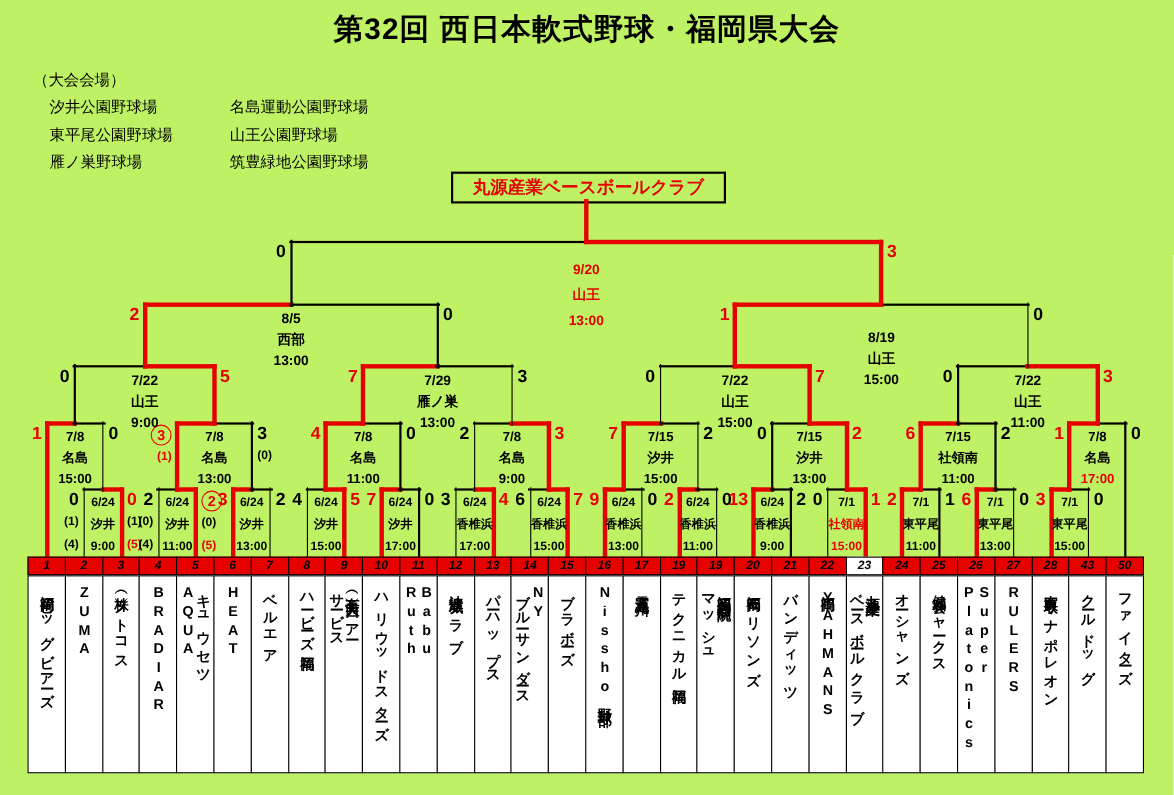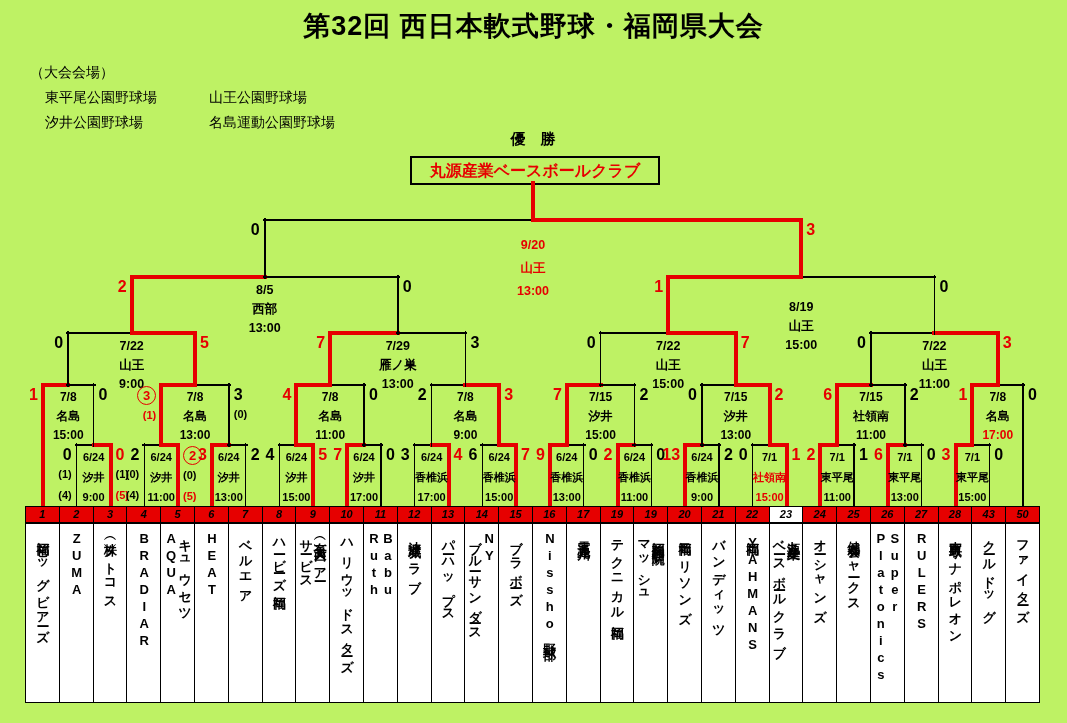--- a/index.html
+++ b/index.html
@@ -48,31 +48,34 @@
 </style>
 </head>
 <body>
 
 <div id="page">
   <div id="title">第32回 西日本軟式野球・福岡県大会</div>
 
   <div id="venues">
     <div class="head">（大会会場）</div>
     <div class="vrow">
+      <span class="c1">汐井公園野球場</span>
+      <span>名島運動公園野球場</span>
+    </div>
+    <div class="vrow">
       <span class="c1">東平尾公園野球場</span>
       <span>山王公園野球場</span>
     </div>
     <div class="vrow">
-      <span class="c1">汐井公園野球場</span>
-      <span>名島運動公園野球場</span>
+      <span class="c1">雁ノ巣野球場</span>
+      <span>筑豊緑地公園野球場</span>
     </div>
   </div>
 
 
-  <div id="champ-label">優　勝</div>
   <div id="champ-box">丸源産業ベースボールクラブ</div>
 
   <div id="bracket">
       <div class="ln" style="left: 74.7px; top: 444.2px; width: 20.9px; height: 1.6px; background: rgb(0, 0, 0);"></div>
       <div class="ln" style="left: 91.6px; top: 443px; width: 20.9px; height: 4px; background: rgb(230, 0, 0);"></div>
       <div class="ln" style="left: 75.9px; top: 443px; width: 1.6px; height: 65px; background: rgb(0, 0, 0);"></div>
       <div class="ln" style="left: 108.5px; top: 443px; width: 4px; height: 65px; background: rgb(230, 0, 0);"></div>
       <div class="mlabel" style="left: 48.6px; top: 447px; width: 90px; line-height: 20px; font-size: 11px;">
         <div>6/24</div>
         <div>汐井</div>

